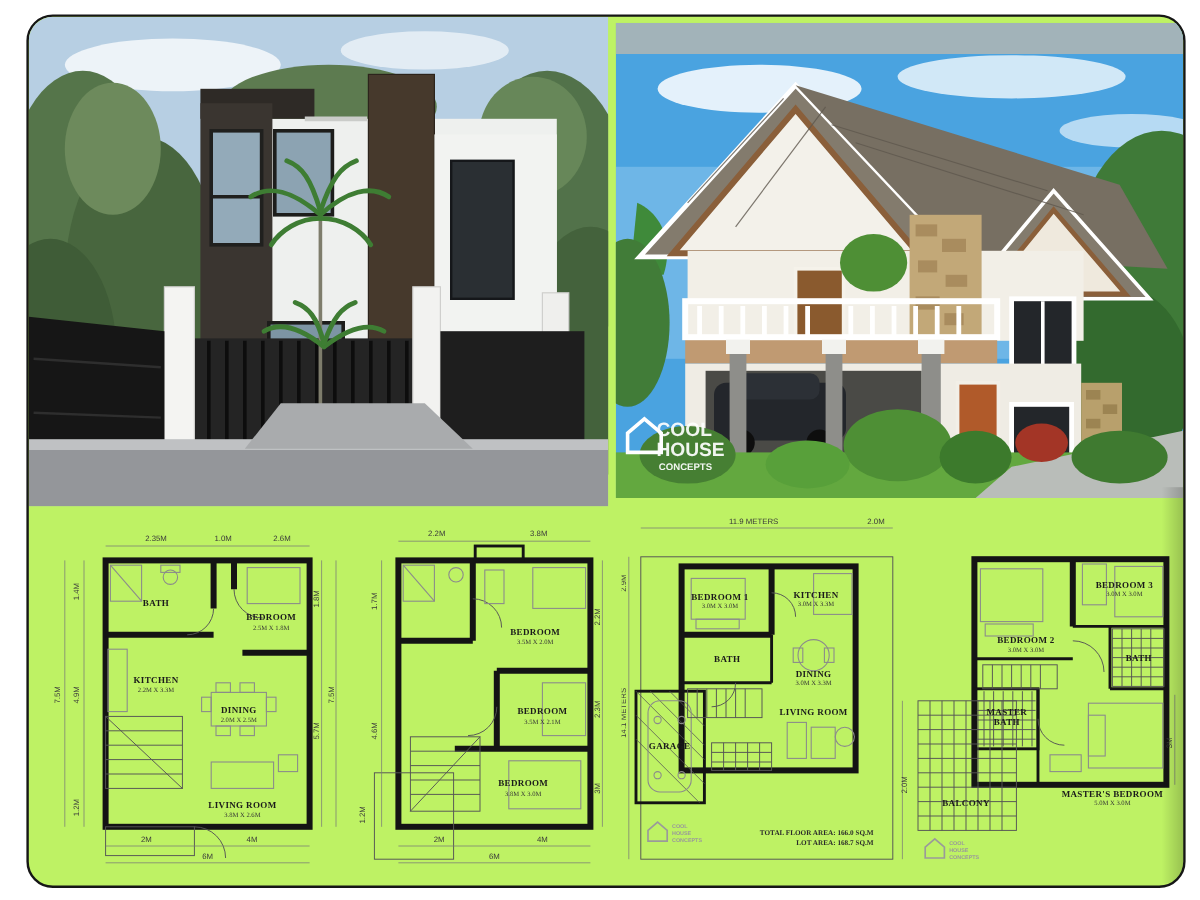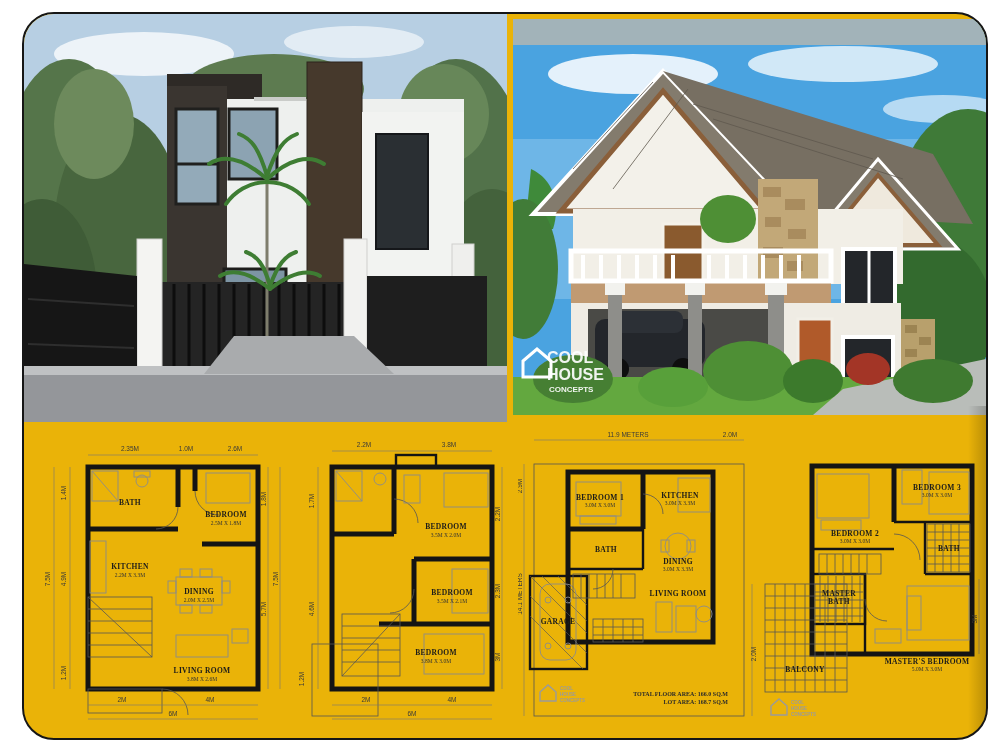--- a/index.html
+++ b/index.html
@@ -1,18 +1,18 @@
 <!DOCTYPE html>
 <html><head>
 <meta charset="utf-8">
 <style>
   html,body{margin:0;padding:0;background:#ffffff;width:1000px;height:750px;overflow:hidden;
             font-family:"Liberation Sans", sans-serif;}
-  #collage{position:absolute;left:22px;top:12px;width:962px;height:724px;background:#eab308;
-           border:2px solid #161616;border-radius:32px;overflow:hidden;}
+  #collage{position:absolute;left:22px;top:12px;width:962px;height:724px;background:#bef264;
+           border:2px solid #161616;border-radius:22px;overflow:hidden;}
   .photo{position:absolute;overflow:hidden;}
   #photo-left{left:0;top:0;width:483px;height:408px;}
   #photo-right{left:489px;top:5px;width:473px;height:396px;}
   .plan{position:absolute;}
   #plan1{left:6px;top:415px;width:252px;height:302px;}
   #plan2{left:260px;top:415px;width:230px;height:302px;}
   #plan3{left:494px;top:410px;width:242px;height:312px;}
   #plan4{left:733px;top:420px;width:227px;height:298px;}
   #edge-shade{position:absolute;right:0;top:392px;width:18px;height:330px;
               background:linear-gradient(to right, rgba(0,0,0,0), rgba(0,0,0,0.20));}

